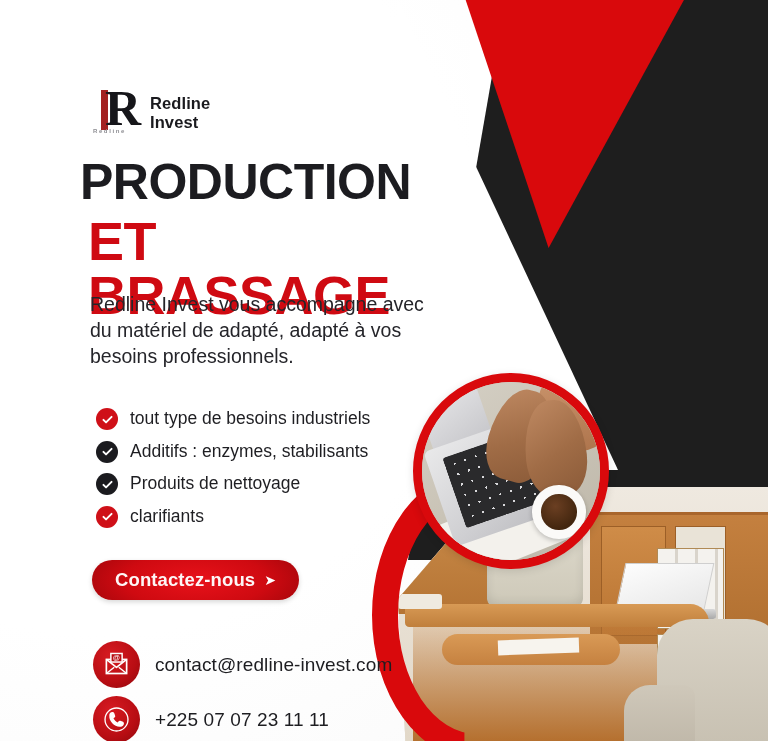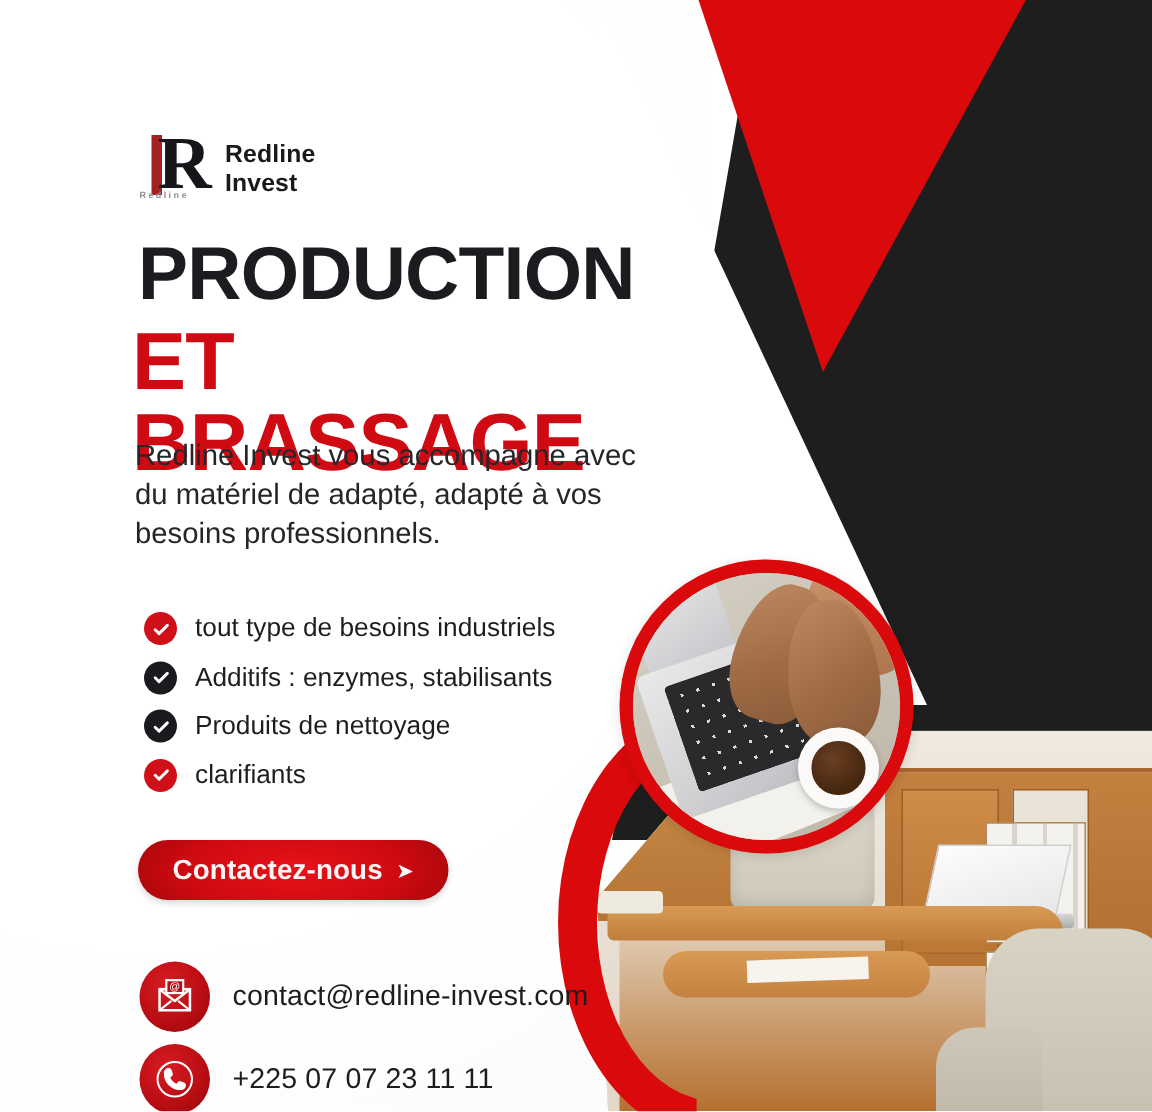--- a/index.html
+++ b/index.html
@@ -279,21 +279,21 @@
     font-size:6px; letter-spacing:1.6px; font-weight:700;
     color:#8e8e93;
   }
   .logo-text {
     font-size:16.5px; font-weight:700; line-height:1.18;
     color:#1a1a1e; letter-spacing:.1px;
   }
 
   
   .headline-1 {
-    position:absolute; left:92px; top:157px;
+    position:absolute; left:80px; top:157px;
     font-size:50px; font-weight:800; letter-spacing:-.5px;
     color:#1c1c20; line-height:1;
   }
   .headline-2 {
     position:absolute; left:88px; top:214px;
     font-size:54px; font-weight:800; letter-spacing:-.5px;
     color:#cf0a12; line-height:1;
   }
 
   

